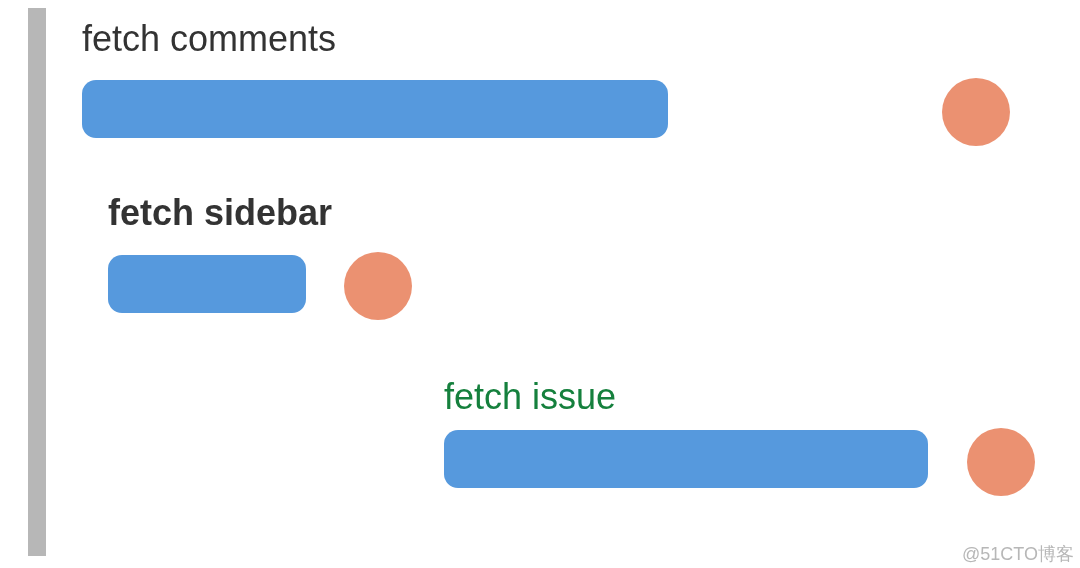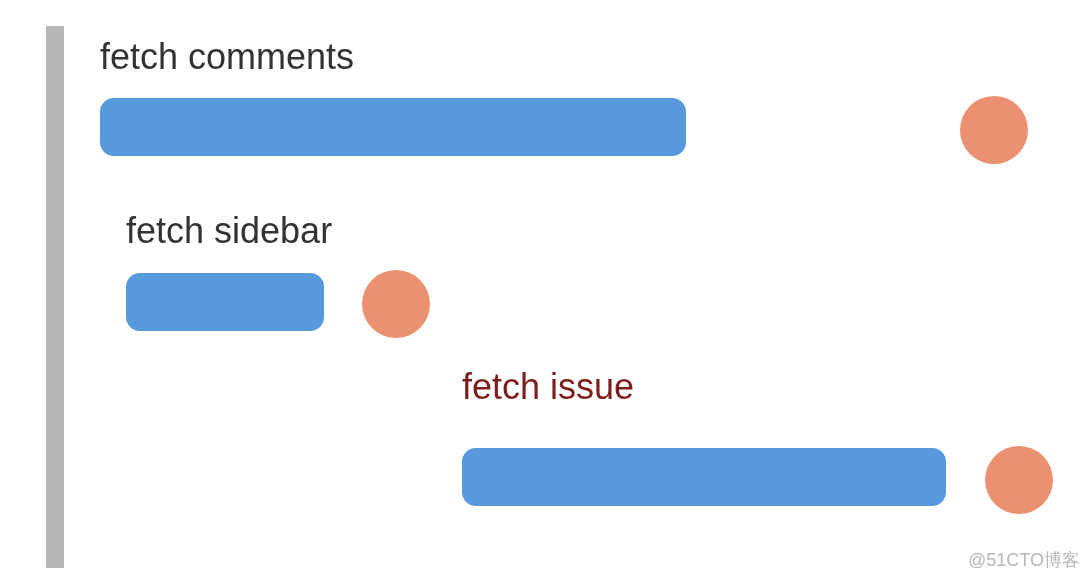--- a/index.html
+++ b/index.html
@@ -1,15 +1,15 @@
 <!DOCTYPE html>
 <html><head>
 <meta charset="utf-8">
 <style>
-  * { box-sizing: border-box; margin: 6px; padding: 0; }
+  * { box-sizing: border-box; margin: 0; padding: 0; }
   body {
     width: 1080px;
     height: 568px;
     font-family: Arial, Helvetica, sans-serif;
     background: #ffffff;
     position: relative;
   }
   .timeline-axis {
     position: absolute;
     left: 28px;
@@ -45,21 +45,21 @@
 </style>
 </head>
 <body>
 
 <div class="timeline-axis" style="background: rgb(183, 183, 183);"></div>
 
 <div class="label" style="left: 82px; top: 18px; color: rgb(51, 51, 51);">fetch comments</div>
 <div class="bar" style="left: 82px; top: 80px; width: 586px; background: rgb(86, 153, 221);"></div>
 <div class="dot" style="left: 942px; top: 78px; background: rgb(235, 145, 113);"></div>
 
-<div class="label" style="left: 108px; top: 192px; color: rgb(51, 51, 51);">fetch sidebar</div>
+<div class="label" style="left: 108px; top: 192px; color: rgb(51, 51, 51); font-weight: bold;">fetch sidebar</div>
 <div class="bar" style="left: 108px; top: 255px; width: 198px; background: rgb(86, 153, 221);"></div>
 <div class="dot" style="left: 344px; top: 252px; background: rgb(235, 145, 113);"></div>
 
-<div class="label" style="left: 444px; top: 348px; color: #7f1d1d;">fetch issue</div>
+<div class="label" style="left: 444px; top: 376px; color: #15803d;">fetch issue</div>
 <div class="bar" style="left: 444px; top: 430px; width: 484px; background: rgb(86, 153, 221);"></div>
 <div class="dot" style="left: 967px; top: 428px; background: rgb(235, 145, 113);"></div>
 
 <div class="watermark">@51CTO博客</div>
 
 </body></html>

